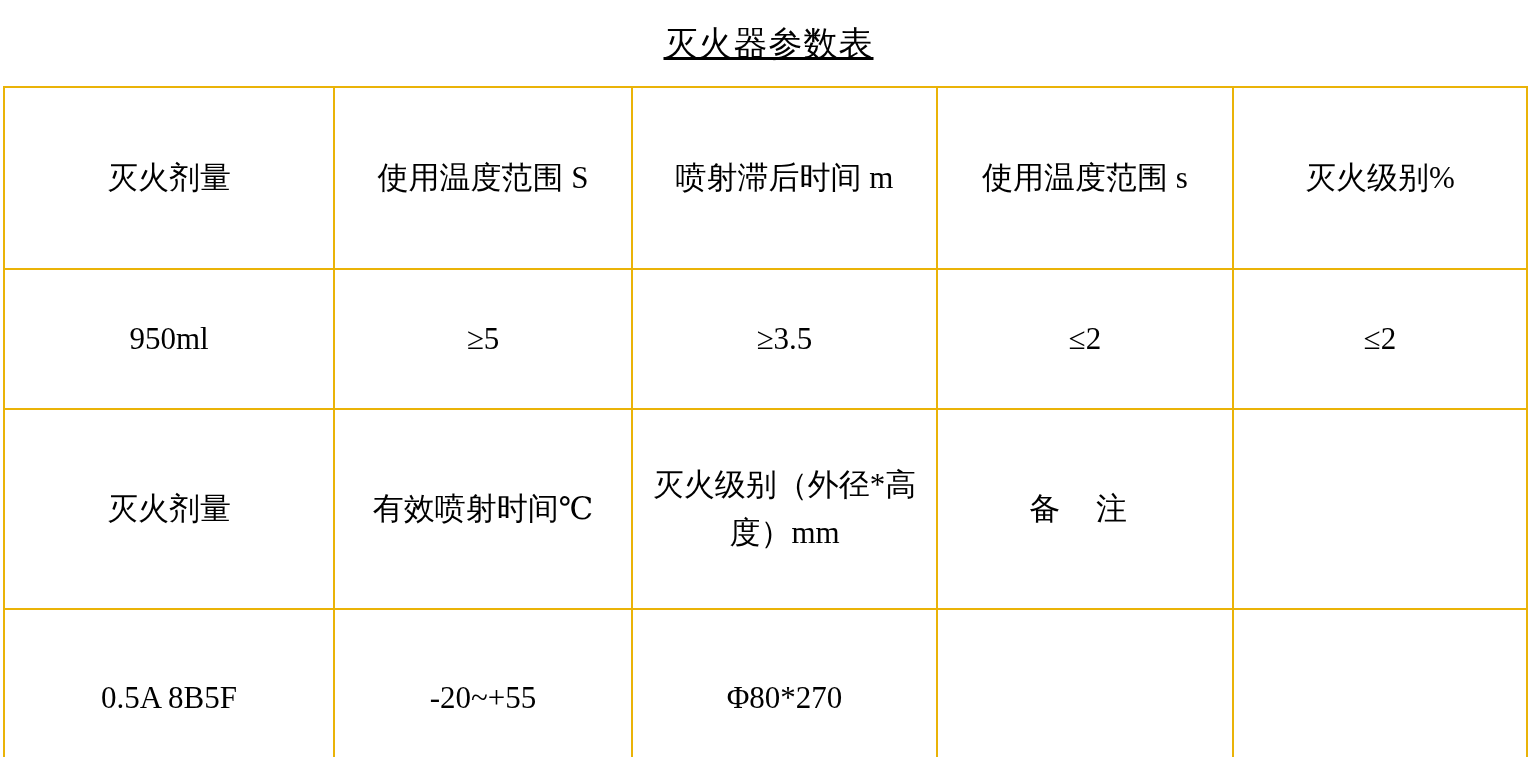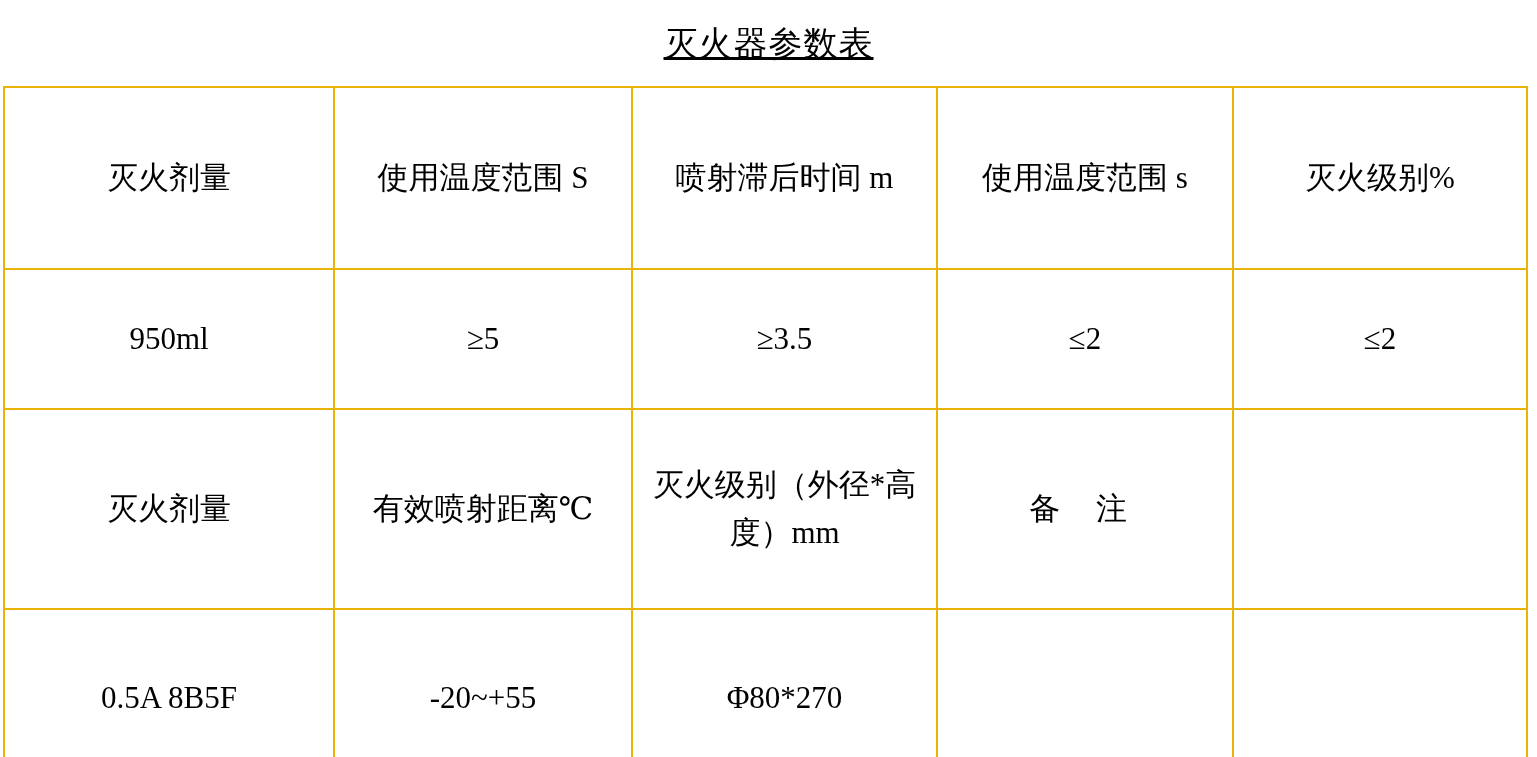--- a/index.html
+++ b/index.html
@@ -89,21 +89,21 @@
       </tr>
       <tr class="data-row-1">
         <td>950ml</td>
         <td>≥5</td>
         <td>≥3.5</td>
         <td>≤2</td>
         <td>≤2</td>
       </tr>
       <tr class="head-row-2">
         <td>灭火剂量</td>
-        <td>有效喷射距离℃</td>
+        <td>有效喷射时间℃</td>
         <td>灭火级别（外径*高度）mm</td>
         <td class="spaced">备  注</td>
         <td class="empty-cell"></td>
       </tr>
       <tr class="data-row-2">
         <td>0.5A 8B5F</td>
         <td>-20~+55</td>
         <td>Φ80*270</td>
         <td class="empty-cell"></td>
         <td class="empty-cell"></td>

